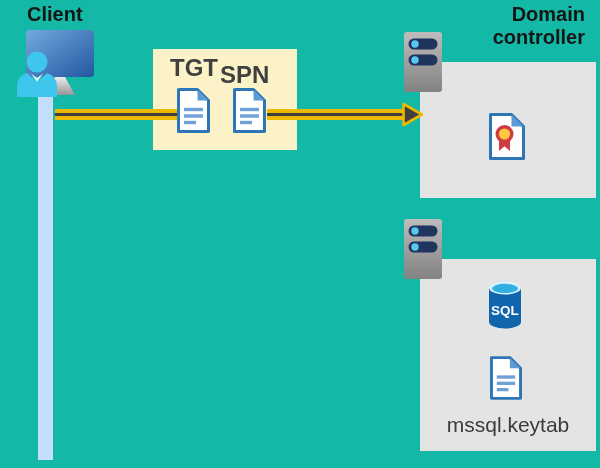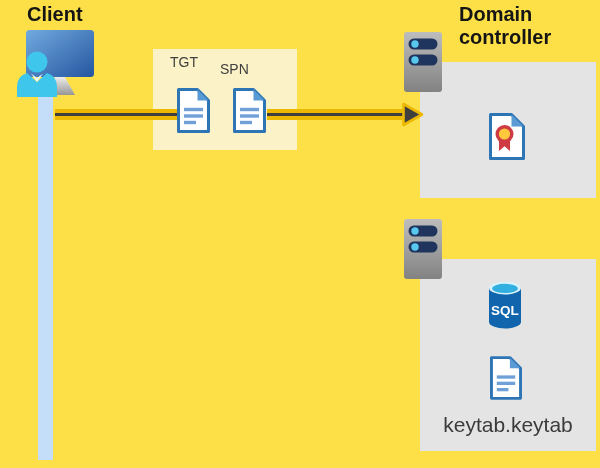--- a/index.html
+++ b/index.html
@@ -9,26 +9,26 @@
     --arrow-y:#EDB800;
     --arrow-d:#3F3F3F;
     --panel:#E4E4E4;
     --docborder:#2E75B6;
     --docfold:#5B9BD5;
     --docline:#6FA0D8;
     --vline:#C4DDF8;
   }
   html,body{margin:0;padding:0;background:#fff;}
   #stage{
-    position:relative;width:600px;height:468px;background:#fde047;overflow:hidden;
+    position:relative;width:600px;height:468px;background:#14b8a6;overflow:hidden;
     font-family:"Liberation Sans", sans-serif;
   }
   .abs{position:absolute;}
   .title{font-weight:bold;font-size:20px;line-height:23px;color:var(--title);}
-  .sublabel{font-size:14px;color:var(--subtext);}
+  .sublabel{font-size:24px;color:var(--subtext);font-weight:bold;}
   .panel{background:var(--panel);}
   .vline{left:38px;top:86px;width:15px;height:374px;background:var(--vline);z-index:0;}
   .arrow-seg{
     height:11px;z-index:2;
     background:linear-gradient(to bottom,
       var(--arrow-y) 0,var(--arrow-y) 4px,
       var(--arrow-d) 4px,var(--arrow-d) 7px,
       var(--arrow-y) 7px,var(--arrow-y) 11px);
   }
   .ticketbox{left:153px;top:49px;width:144px;height:101px;background:var(--yellowbox);z-index:1;}
@@ -97,21 +97,21 @@
     <path d="M1.5 1.5 H20.5 L31.5 12.5 V43.5 H1.5 Z" fill="#fff" stroke="#2E75B6" stroke-width="3" stroke-linejoin="round"></path>
     <path d="M20.5 1.5 L31.5 12.5 H20.5 Z" fill="#5B9BD5"></path>
     <g stroke="#6FA0D8" stroke-width="3.4">
       <line x1="7" y1="21.5" x2="26" y2="21.5"></line>
       <line x1="7" y1="28" x2="26" y2="28"></line>
       <line x1="7" y1="34.5" x2="19" y2="34.5"></line>
     </g>
   </svg>
 
   <div class="abs panel" style="left:420px;top:62px;width:176px;height:136px;"></div>
-  <div class="abs title" style="left:459px;top:3px;width:105px;">Domain controller</div>
+  <div class="abs title" style="left:480px;top:3px;width:105px;text-align:right;">Domain controller</div>
 
   <svg class="abs z3" style="left:403px;top:31px;" width="40" height="62" viewBox="0 0 40 62">
     <rect x="1" y="1" width="38" height="60" rx="3" fill="url(#srvGrad)"></rect>
     <rect x="5.5" y="7.5" width="29" height="11" rx="5.5" fill="#20355E"></rect>
     <circle cx="12" cy="13" r="3.7" fill="#59C8EE"></circle>
     <rect x="5.5" y="23.5" width="29" height="11" rx="5.5" fill="#20355E"></rect>
     <circle cx="12" cy="29" r="3.7" fill="#59C8EE"></circle>
   </svg>
 
   <svg class="abs z3" style="left:489px;top:113px;" width="36" height="47" viewBox="0 0 36 47">
@@ -142,15 +142,15 @@
   <svg class="abs z3" style="left:490px;top:354px;" width="32" height="48" viewBox="0 0 33 45">
     <path d="M1.5 1.5 H20.5 L31.5 12.5 V43.5 H1.5 Z" fill="#fff" stroke="#2E75B6" stroke-width="3" stroke-linejoin="round"></path>
     <path d="M20.5 1.5 L31.5 12.5 H20.5 Z" fill="#5B9BD5"></path>
     <g stroke="#6FA0D8" stroke-width="3.4">
       <line x1="7" y1="21.5" x2="26" y2="21.5"></line>
       <line x1="7" y1="28" x2="26" y2="28"></line>
       <line x1="7" y1="34.5" x2="19" y2="34.5"></line>
     </g>
   </svg>
 
-  <div class="abs keytab-label z3">keytab.keytab</div>
+  <div class="abs keytab-label z3">mssql.keytab</div>
 
 </div>
 
 </body></html>

